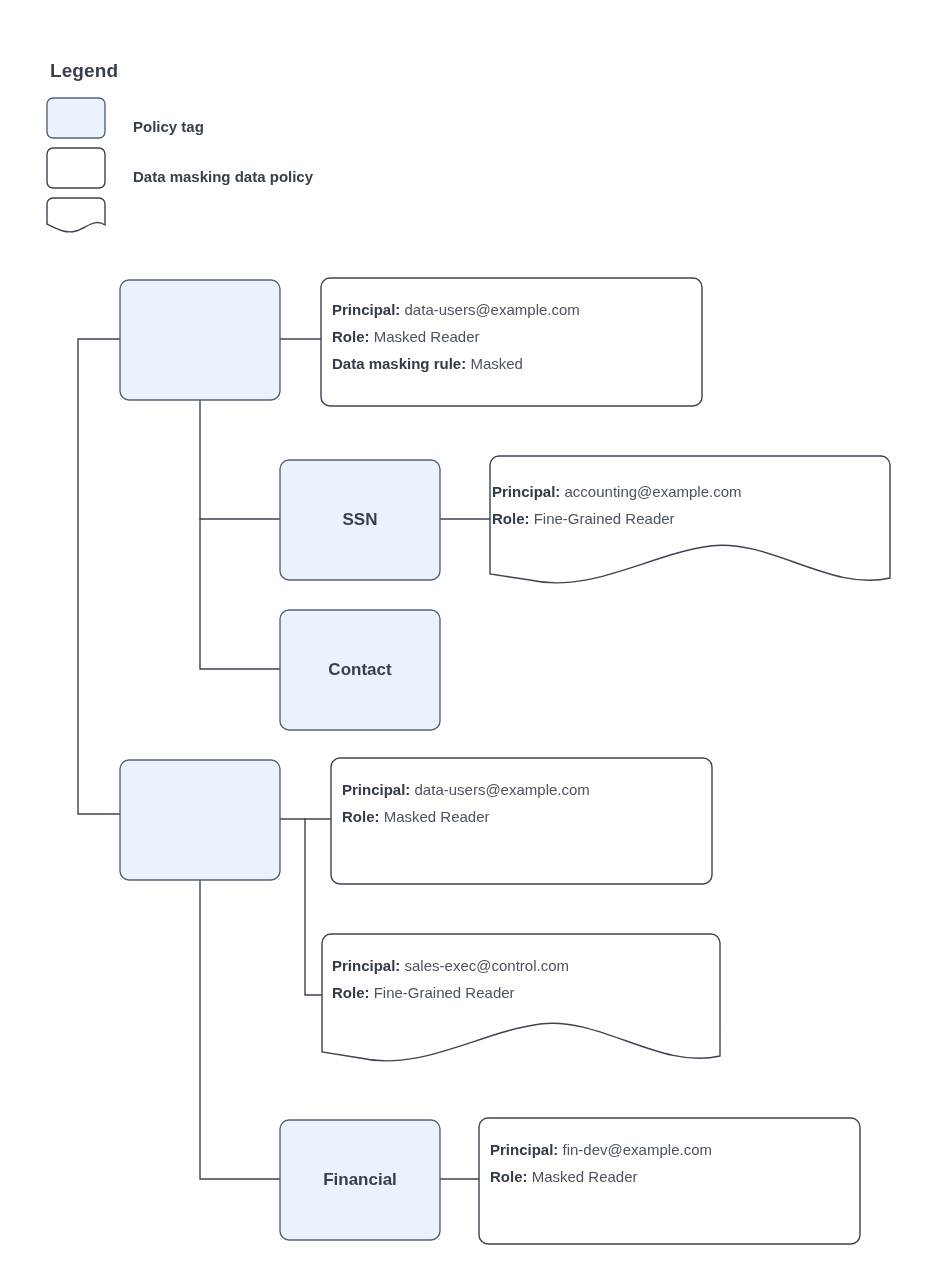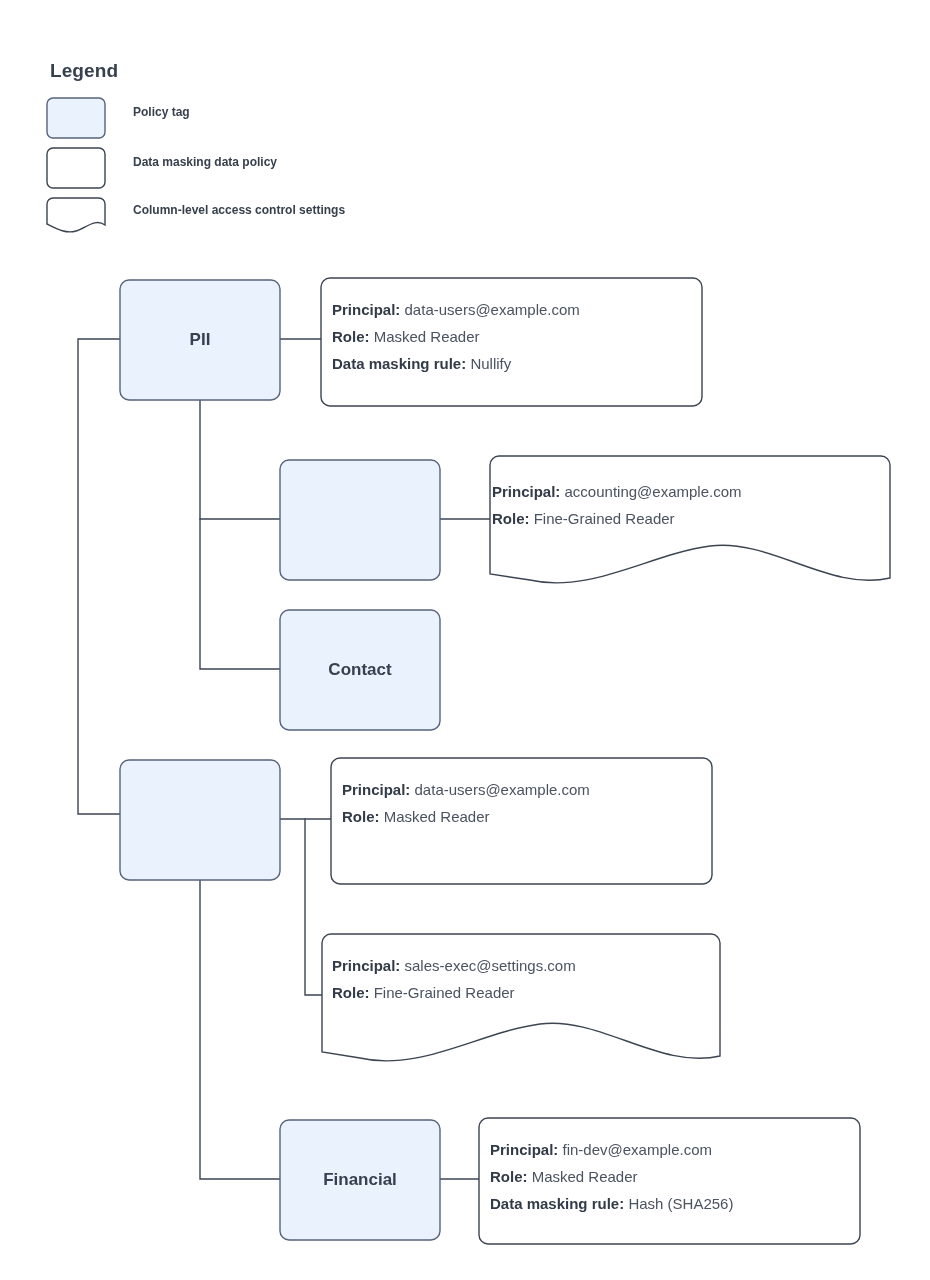--- a/index.html
+++ b/index.html
@@ -35,23 +35,24 @@
     font-family: "Liberation Sans", sans-serif;
     white-space: nowrap;
   }
   .legend-title {
     font-size: 19px;
     font-weight: bold;
     color: #37404d;
     letter-spacing: 0.1px;
   }
   .legend-label {
-    font-size: 12px;
+    font-size: 15px;
     font-weight: bold;
     color: #37404d;
+    margin-top: 13px;
   }
   .node-label {
     font-size: 17px;
     font-weight: bold;
     color: #37404d;
     text-align: center;
   }
   .node-label-box {
     position: absolute;
     display: flex;
@@ -131,56 +132,54 @@
              L 322 1052 L 322 943 A 9 9 0 0 1 331 934 Z" class="shape-fill-plain" stroke="#3b4451" stroke-width="1.4"></path>
 
   </svg>
 
   <div class="lbl legend-title" style="left:50px; top:60px;">Legend</div>
 
   <div class="lbl legend-label" style="left:133px; top:105px;">Policy tag</div>
 
   <div class="lbl legend-label" style="left:133px; top:155px;">Data masking data policy</div>
 
-  <div class="lbl legend-label" style="left:133px; top:203px;">Column-level access control settings</div>
 
-  <div class="node-label-box" style="left:120px; top:280px; width:160px; height:120px;">
-    <span class="node-label">PII</span>
+
+  <div class="node-label-box" style="left:280px; top:460px; width:160px; height:120px;">
+    <span class="node-label">SSN</span>
   </div>
-
 
   <div class="node-label-box" style="left:280px; top:610px; width:160px; height:120px;border-radius:27px;">
     <span class="node-label">Contact</span>
   </div>
 
 
   <div class="node-label-box" style="left:280px; top:1120px; width:160px; height:120px;">
     <span class="node-label">Financial</span>
   </div>
 
   <div class="policy-text" style="left:332px; top:296px;">
       <div class="policy-row"><b>Principal:</b><span> data-users@example.com</span></div>
       <div class="policy-row"><b>Role:</b><span> Masked Reader</span></div>
-      <div class="policy-row"><b>Data masking rule:</b><span> Nullify</span></div>
+      <div class="policy-row"><b>Data masking rule:</b><span> Masked</span></div>
     </div>
 
   <div class="policy-text" style="left:492px; top:478px;">
       <div class="policy-row"><b>Principal:</b><span> accounting@example.com</span></div>
       <div class="policy-row"><b>Role:</b><span> Fine-Grained Reader</span></div>
     </div>
 
   <div class="policy-text" style="left:342px; top:776px;">
       <div class="policy-row"><b>Principal:</b><span> data-users@example.com</span></div>
       <div class="policy-row"><b>Role:</b><span> Masked Reader</span></div>
     </div>
 
   <div class="policy-text" style="left:332px; top:952px;">
-      <div class="policy-row"><b>Principal:</b><span> sales-exec@settings.com</span></div>
+      <div class="policy-row"><b>Principal:</b><span> sales-exec@control.com</span></div>
       <div class="policy-row"><b>Role:</b><span> Fine-Grained Reader</span></div>
     </div>
 
   <div class="policy-text" style="left:490px; top:1136px;">
       <div class="policy-row"><b>Principal:</b><span> fin-dev@example.com</span></div>
       <div class="policy-row"><b>Role:</b><span> Masked Reader</span></div>
-      <div class="policy-row"><b>Data masking rule:</b><span> Hash (SHA256)</span></div>
     </div>
 
 </div>
 
 </body></html>

